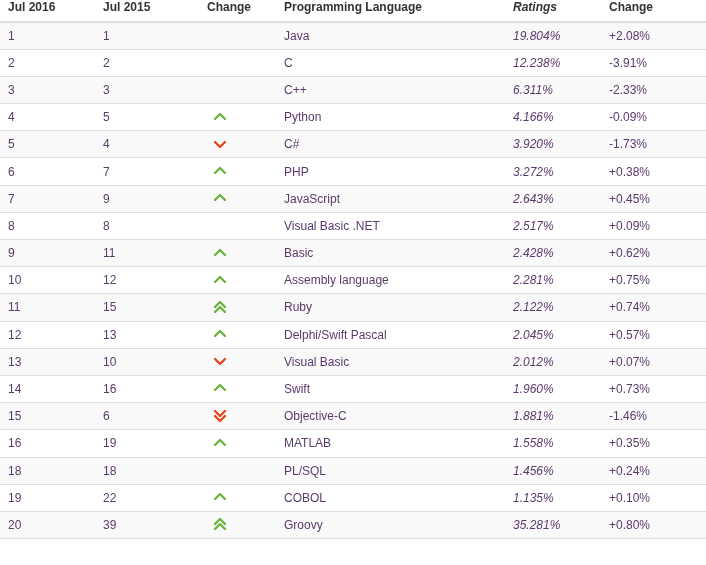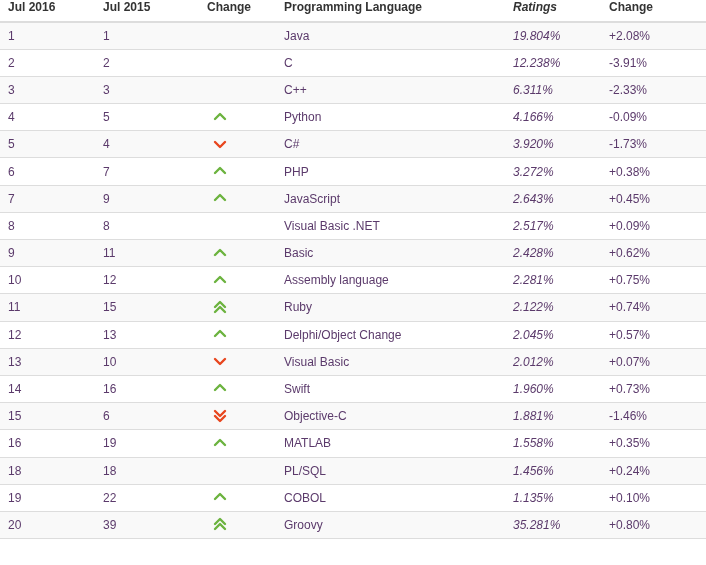--- a/index.html
+++ b/index.html
@@ -213,21 +213,21 @@
           <td class="col-lang">Ruby</td>
           <td class="col-ratings">2.122%</td>
           <td class="col-delta">+0.74%</td>
         </tr>
         <tr>
           <td class="col-rank-now">12</td>
           <td class="col-rank-prev">13</td>
           <td class="col-change"><span class="chev"><svg width="14" height="14" viewBox="0 0 14 14" fill="none" stroke="#6cb33f" stroke-width="2.4" stroke-linecap="round" stroke-linejoin="round">
                 <path d="M2 9 L7 4 L12 9"></path>
               </svg></span></td>
-          <td class="col-lang">Delphi/Object Change</td>
+          <td class="col-lang">Delphi/Swift Pascal</td>
           <td class="col-ratings">2.045%</td>
           <td class="col-delta">+0.57%</td>
         </tr>
         <tr>
           <td class="col-rank-now">13</td>
           <td class="col-rank-prev">10</td>
           <td class="col-change"><span class="chev"><svg width="14" height="14" viewBox="0 0 14 14" fill="none" stroke="#e8461e" stroke-width="2.4" stroke-linecap="round" stroke-linejoin="round">
                 <path d="M2 5 L7 10 L12 5"></path>
               </svg></span></td>
           <td class="col-lang">Visual Basic</td>

